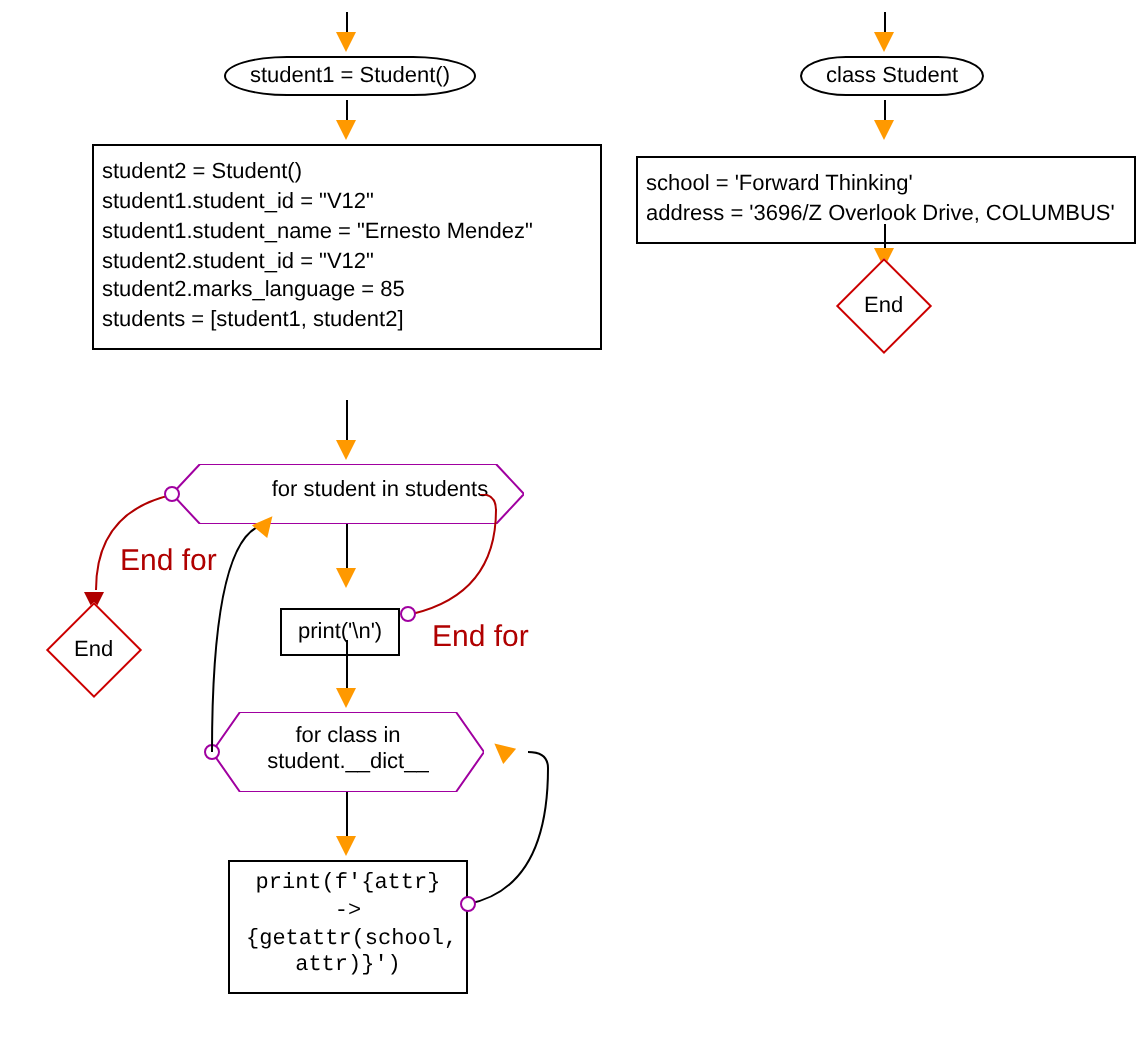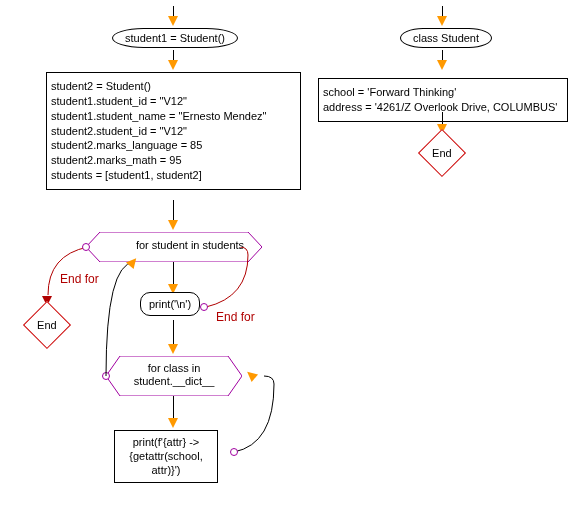--- a/index.html
+++ b/index.html
@@ -63,21 +63,21 @@
     background: #fff;
   }
   .diamond span {
     position:absolute;
     transform: rotate(-45deg);
     left: 6px; top: 10px;
     font-size: 11px;
   }
   .endfor {
     color: #b00000;
-    font-size: 12px;
+    font-size: 15px;
     position:absolute;
   }
   .small-circle {
     position:absolute;
     width:8px;height:8px;border:1px solid #a000a0;border-radius:50%;background:#fff;
   }
 </style>
 </head>
 <body>
 
@@ -90,21 +90,20 @@
 
 <div class="line-v" style="left:173px; top:50px; height:12px;"></div>
 <div class="arrow-head arrow-down" style="left:168px; top:60px;"></div>
 
 <div class="node process-box" style="left:46px; top:72px; width:255px;">
   <div>student2 = Student()</div>
   <div>student1.student_id = "V12"</div>
   <div>student1.student_name = "Ernesto Mendez"</div>
   <div>student2.student_id = "V12"</div>
   <div>student2.marks_language = 85</div>
-  <div>student2.marks_math = 95</div>
   <div>students = [student1, student2]</div>
 </div>
 
 <div class="line-v" style="left:173px; top:200px; height:22px;"></div>
 <div class="arrow-head arrow-down" style="left:168px; top:220px;"></div>
 
 <svg class="hex-svg" style="left:86px; top:232px;" width="176" height="30">
   <polygon points="14,0 162,0 176,15 162,30 14,30 0,15" fill="#fff" stroke="#a000a0" stroke-width="1"></polygon>
 </svg>
 <div class="node" style="left:102px; top:239px; width:176px;">
@@ -120,21 +119,21 @@
 
 <div class="node" style="left:30px; top:308px;">
   <div class="diamond">
       <span>End</span>
     </div>
 </div>
 
 <div class="line-v" style="left:173px; top:262px; height:24px;"></div>
 <div class="arrow-head arrow-down" style="left:168px; top:284px;"></div>
 
-<div class="node output-box" style="left:140px; top:292px;border-radius:10px;">
+<div class="node output-box" style="left:140px; top:304px;">
   <span>print('\n')</span>
 </div>
 
 <svg style="position:absolute; left:198px; top:247px;" width="54" height="62">
   <path d="M8,60 Q50,50 50,8 Q50,0 42,0" fill="none" stroke="#b00000" stroke-width="1"></path>
 </svg>
 <div class="small-circle" style="left:200px; top:303px;"></div>
 <div class="endfor" style="left:216px; top:310px;">End for</div>
 
 <div class="line-v" style="left:173px; top:320px; height:26px;"></div>
@@ -151,21 +150,21 @@
 <div class="small-circle" style="left:102px; top:372px;"></div>
 
 <svg style="position:absolute; left:104px; top:260px;" width="40" height="118">
   <path d="M2,116 Q2,4 30,2" fill="none" stroke="#000" stroke-width="1"></path>
 </svg>
 <div class="arrow-head arrow-up" style="left:128px; top:257px; border-bottom-color:#ff9900; transform:rotate(40deg);"></div>
 
 <div class="line-v" style="left:173px; top:396px; height:24px;"></div>
 <div class="arrow-head arrow-down" style="left:168px; top:418px;"></div>
 
-<div class="node output-box" style="left:114px; top:430px; width:104px; line-height:1.25; text-align:center;">
+<div class="node output-box" style="left:114px; top:430px; width:120px; line-height:1.25; text-align:center;font-family:Liberation Mono, monospace;">
   <div>print(f'{attr} -&gt;</div>
   <div>{getattr(school,</div>
   <div>attr)}')</div>
 </div>
 
 <svg style="position:absolute; left:232px; top:374px;" width="46" height="80">
   <path d="M2,78 Q42,70 42,10 Q42,2 32,2" fill="none" stroke="#000" stroke-width="1"></path>
 </svg>
 <div class="small-circle" style="left:230px; top:448px;"></div>
 <div class="arrow-head arrow-up" style="left:246px; top:370px; border-bottom-color:#ff9900; transform:rotate(-50deg);"></div>
@@ -175,21 +174,21 @@
 
 <div class="node" style="left:400px; top:28px;">
   <div class="terminator">class Student</div>
 </div>
 
 <div class="line-v" style="left:442px; top:50px; height:12px;"></div>
 <div class="arrow-head arrow-down" style="left:437px; top:60px;"></div>
 
 <div class="node process-box" style="left:318px; top:66px; width:250px;margin-top:12px;">
   <div>school = 'Forward Thinking'</div>
-  <div>address = '4261/Z Overlook Drive, COLUMBUS'</div>
+  <div>address = '3696/Z Overlook Drive, COLUMBUS'</div>
 </div>
 
 <div class="line-v" style="left:442px; top:112px; height:14px;"></div>
 <div class="arrow-head arrow-down" style="left:437px; top:124px;"></div>
 
 <div class="node" style="left:425px; top:136px;">
   <div class="diamond">
       <span>End</span>
     </div>
 </div>

